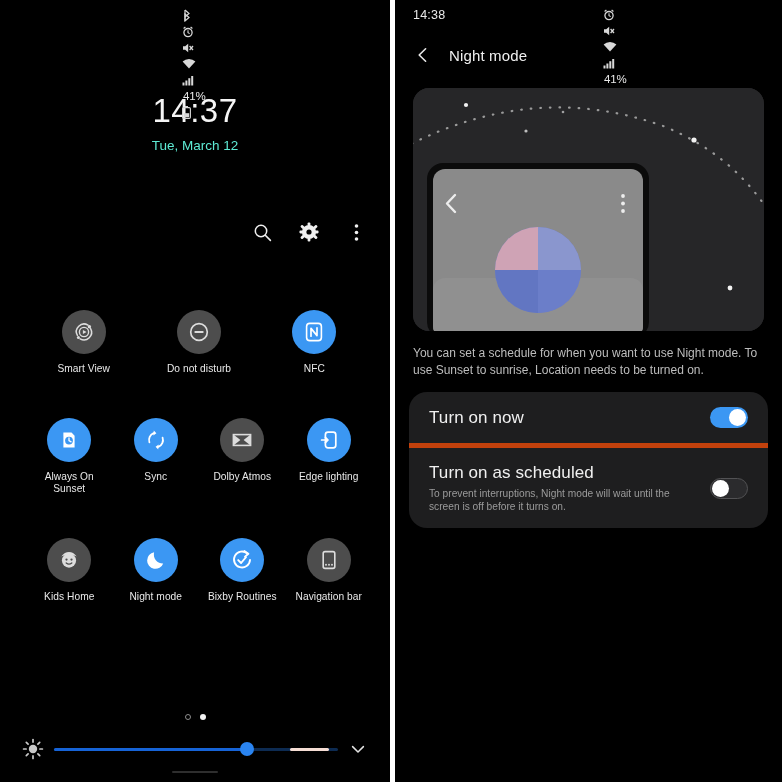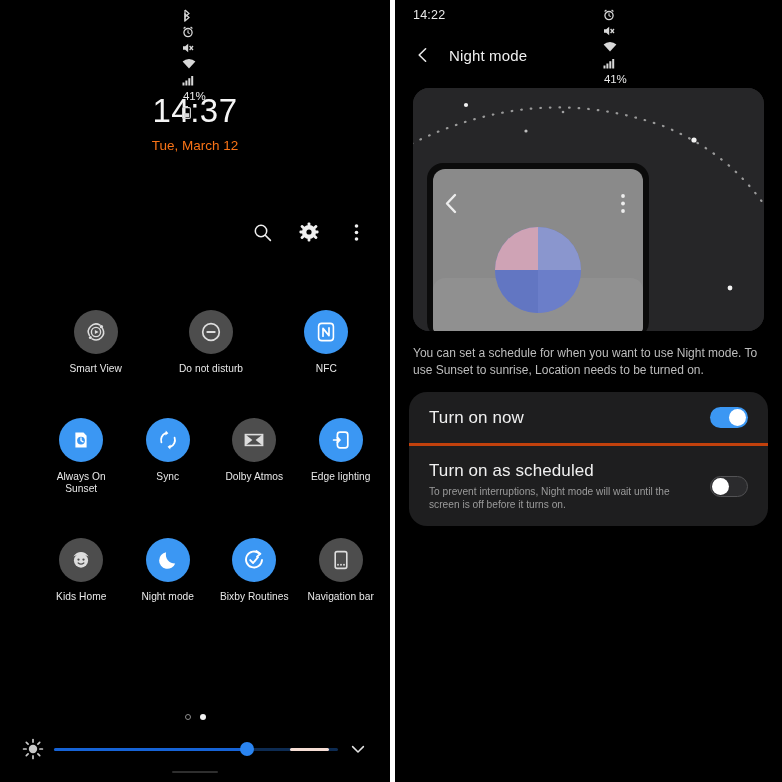--- a/index.html
+++ b/index.html
@@ -71,41 +71,41 @@
     font-size: 33px;
     font-weight: 300;
     letter-spacing: .5px;
     line-height: 1;
     color: #f5f5f5;
   }
   .qs-date {
     font-size: 13.5px;
     font-weight: 400;
     margin-top: 11px;
-    color: #f97316;
+    color: #5eead4;
   }
 
   
   .qs-actions {
     position: absolute;
     right: 22px; top: 220px;
     display: flex;
     align-items: center;
     gap: 23px;
   }
   .qs-action {
     width: 24px; height: 24px;
     display: flex; align-items: center; justify-content: center;
     cursor: pointer;
   }
 
   
   .tiles {
     position: absolute;
-    left: 16px; top: 310px;
+    left: 4px; top: 310px;
     width: 390px;
     display: flex;
     flex-direction: column;
     row-gap: 42px;
   }
   .tile-row {
     display: flex;
     justify-content: space-around;
     padding: 0 22px;
   }
@@ -254,21 +254,21 @@
     background: #1e1e1f;
     border-radius: 18px;
     overflow: hidden;
   }
   .rt-row {
     display: flex;
     align-items: center;
     padding: 15px 20px;
     cursor: pointer;
   }
-  .rt-row + .rt-row { border-top: 3px solid #c2410c; }
+  .rt-row + .rt-row { border-top: 5px solid #c2410c; }
   .rt-row-text { flex: 1 1 auto; padding-right: 14px; }
   .rt-row-title {
     font-size: 17px;
     color: #f0f0f0;
     letter-spacing: .1px;
   }
   .rt-row-sub {
     margin-top: 4px;
     font-size: 10.2px;
     line-height: 13px;
@@ -532,21 +532,21 @@
     </div>
 
     <div class="home-pill"></div>
   </div>
 
   <div class="gutter"></div>
 
   <div class="panel panel-right">
 
     <div class="statusbar">
-      <span class="sb-clock">14:22</span>
+      <span class="sb-clock">14:38</span>
       <div class="sb-icons">
         <svg width="12" height="12" viewBox="0 0 12 12">
           <circle cx="6" cy="6.6" r="4.1" fill="none" stroke="#d8d8d8" stroke-width="1.3"></circle>
           <path d="M6 4.3 L6 6.6 L7.7 7.6" stroke="#d8d8d8" stroke-width="1.1" fill="none"></path>
           <path d="M1.6 2.4 L3.4 1 M10.4 2.4 L8.6 1" stroke="#d8d8d8" stroke-width="1.3"></path>
         </svg>
         <svg width="12" height="12" viewBox="0 0 12 12">
           <path d="M1 4.3 L3.2 4.3 L6.2 1.8 L6.2 10.2 L3.2 7.7 L1 7.7 Z" fill="#d8d8d8"></path>
           <path d="M7.6 4 L11 8 M11 4 L7.6 8" stroke="#d8d8d8" stroke-width="1.3"></path>
         </svg>

